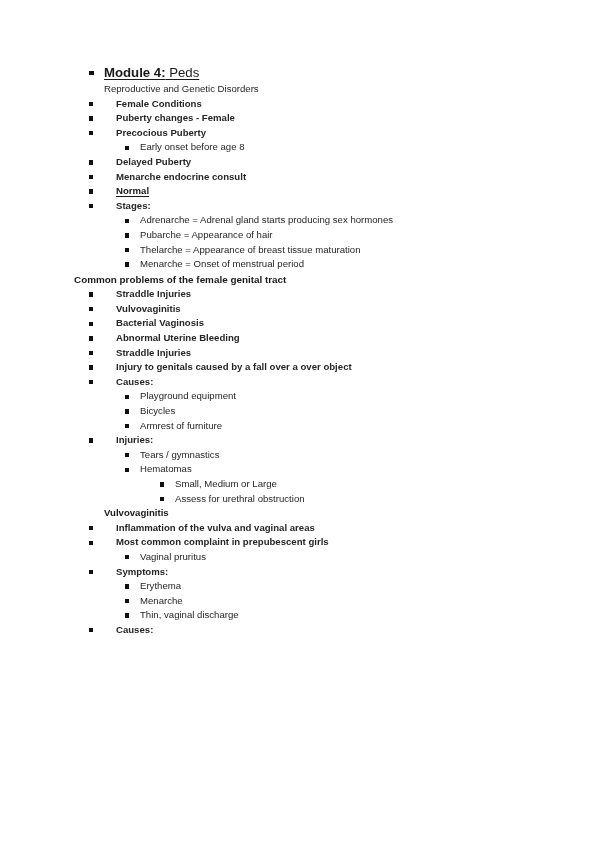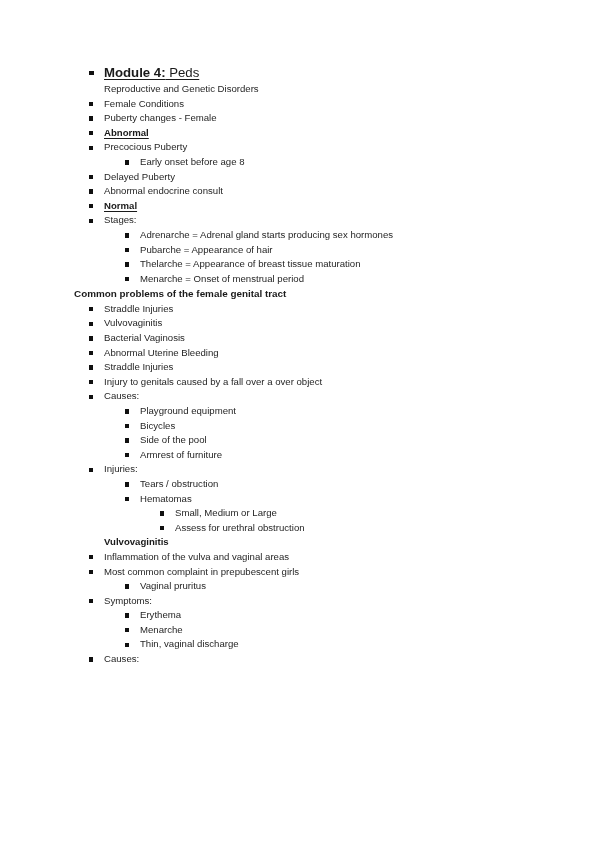--- a/index.html
+++ b/index.html
@@ -48,21 +48,21 @@
   }
 
   .line .txt {
     position: absolute;
     top: 0;
     line-height: 14.6px;
   }
 
   
   .lvl1 > .bullet { left: 89px; }
-  .lvl1 > .txt    { left: 104px; }
+  .lvl1 > .txt    { left: 116px; font-weight: bold; }
 
   .lvl2 > .bullet { left: 125px; }
   .lvl2 > .txt    { left: 140px; }
 
   .lvl3 > .bullet { left: 160px; }
   .lvl3 > .txt    { left: 175px; }
 
   
   .nb1 > .txt { left: 104px; }
   .nb0 > .txt { left: 74px; }
@@ -129,37 +129,33 @@
         <div class="line lvl1">
           <span class="bullet"></span>
           <span class="txt">Female Conditions</span>
         </div>
         <div class="line lvl1">
           <span class="bullet"></span>
           <span class="txt">Puberty changes - Female</span>
         </div>
         <div class="line lvl1">
           <span class="bullet"></span>
-          <span class="txt bu">Abnormal</span>
-        </div>
-        <div class="line lvl1">
-          <span class="bullet"></span>
           <span class="txt">Precocious Puberty</span>
         </div>
         <div class="line lvl2">
           <span class="bullet"></span>
           <span class="txt">Early onset before age 8</span>
         </div>
         <div class="line lvl1">
           <span class="bullet"></span>
           <span class="txt">Delayed Puberty</span>
         </div>
         <div class="line lvl1">
           <span class="bullet"></span>
-          <span class="txt">Abnormal endocrine consult</span>
+          <span class="txt">Menarche endocrine consult</span>
         </div>
         <div class="line lvl1">
           <span class="bullet"></span>
           <span class="txt bu">Normal</span>
         </div>
         <div class="line lvl1">
           <span class="bullet"></span>
           <span class="txt">Stages:</span>
         </div>
         <div class="line lvl2">
@@ -212,33 +208,29 @@
         <div class="line lvl2">
           <span class="bullet"></span>
           <span class="txt">Playground equipment</span>
         </div>
         <div class="line lvl2">
           <span class="bullet"></span>
           <span class="txt">Bicycles</span>
         </div>
         <div class="line lvl2">
           <span class="bullet"></span>
-          <span class="txt">Side of the pool</span>
-        </div>
-        <div class="line lvl2">
-          <span class="bullet"></span>
           <span class="txt">Armrest of furniture</span>
         </div>
         <div class="line lvl1">
           <span class="bullet"></span>
           <span class="txt">Injuries:</span>
         </div>
         <div class="line lvl2">
           <span class="bullet"></span>
-          <span class="txt">Tears / obstruction</span>
+          <span class="txt">Tears / gymnastics</span>
         </div>
         <div class="line lvl2">
           <span class="bullet"></span>
           <span class="txt">Hematomas</span>
         </div>
         <div class="line lvl3">
           <span class="bullet"></span>
           <span class="txt">Small, Medium or Large</span>
         </div>
         <div class="line lvl3">

